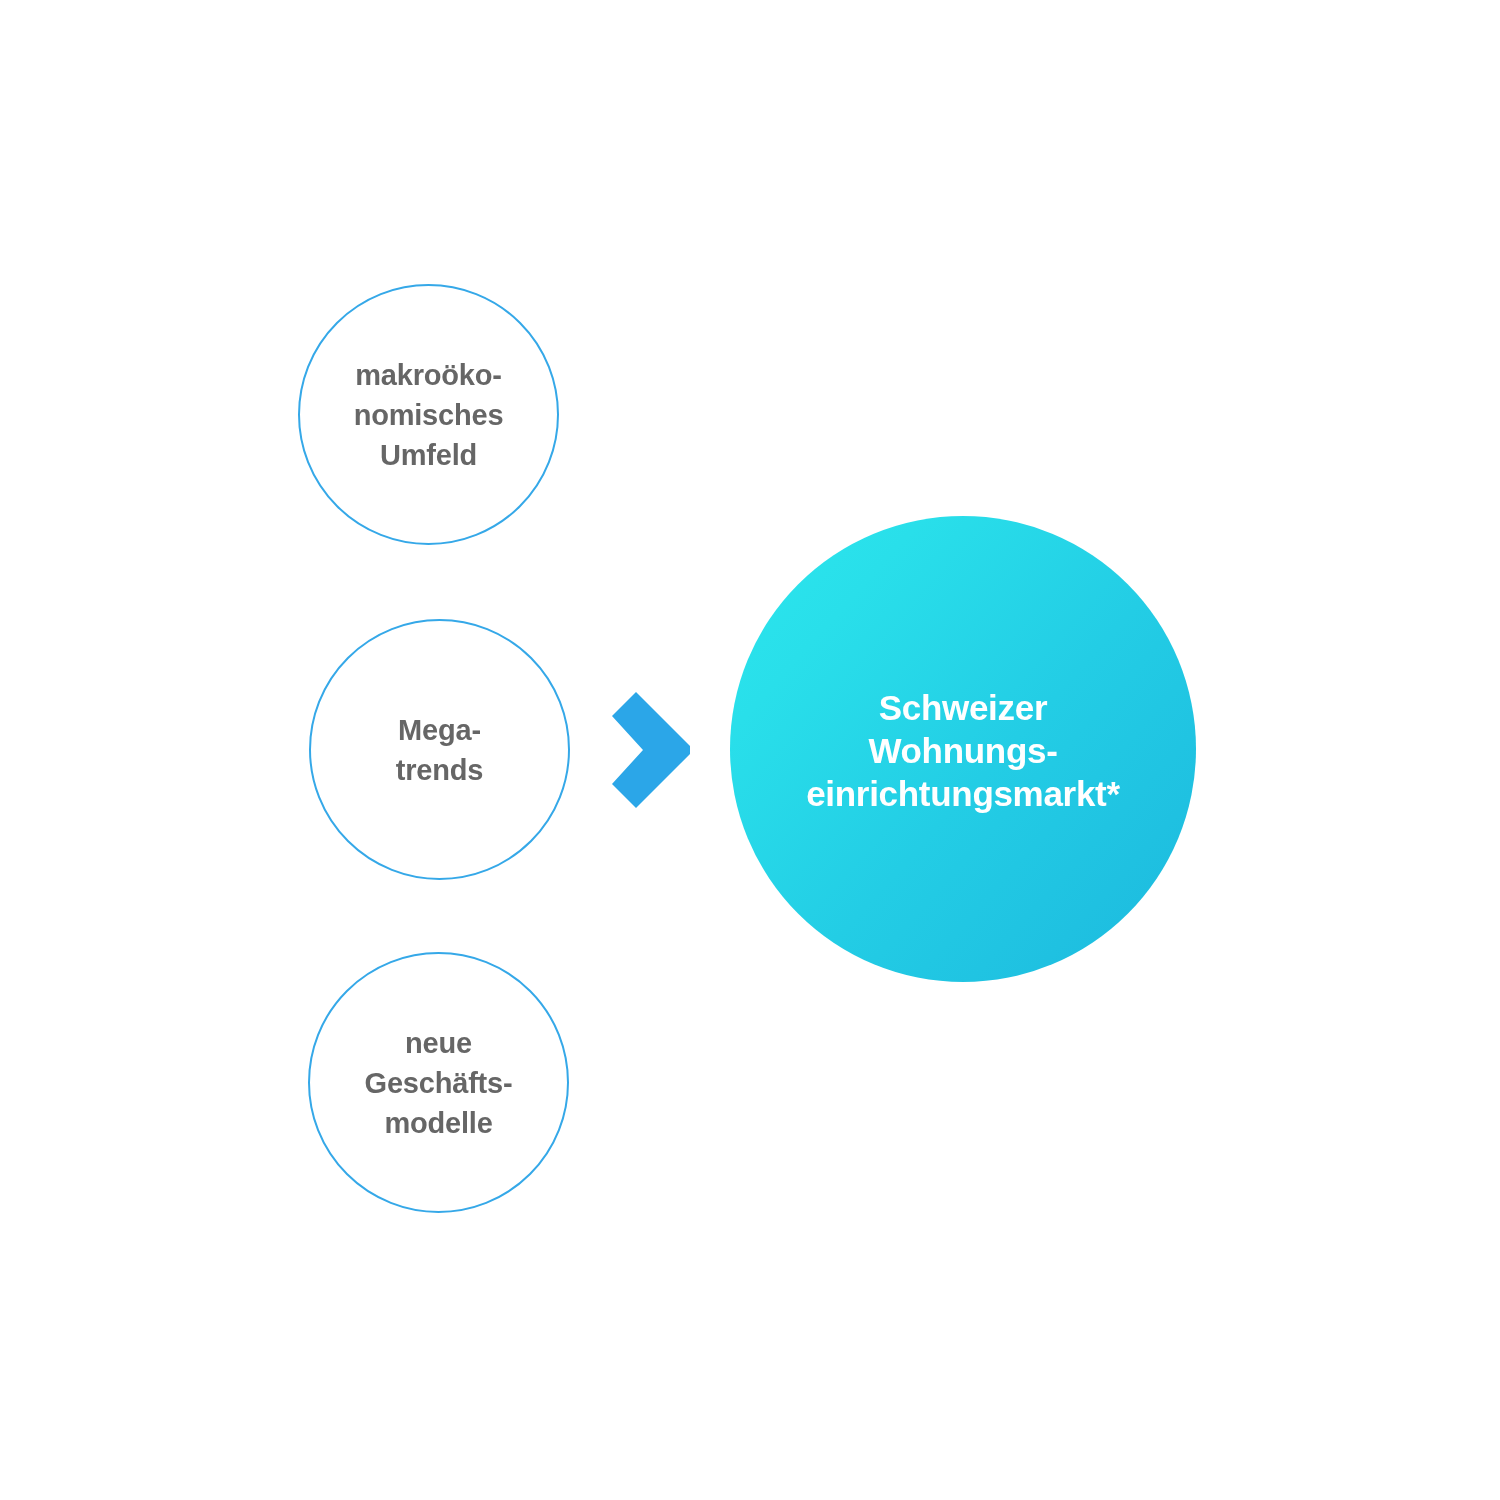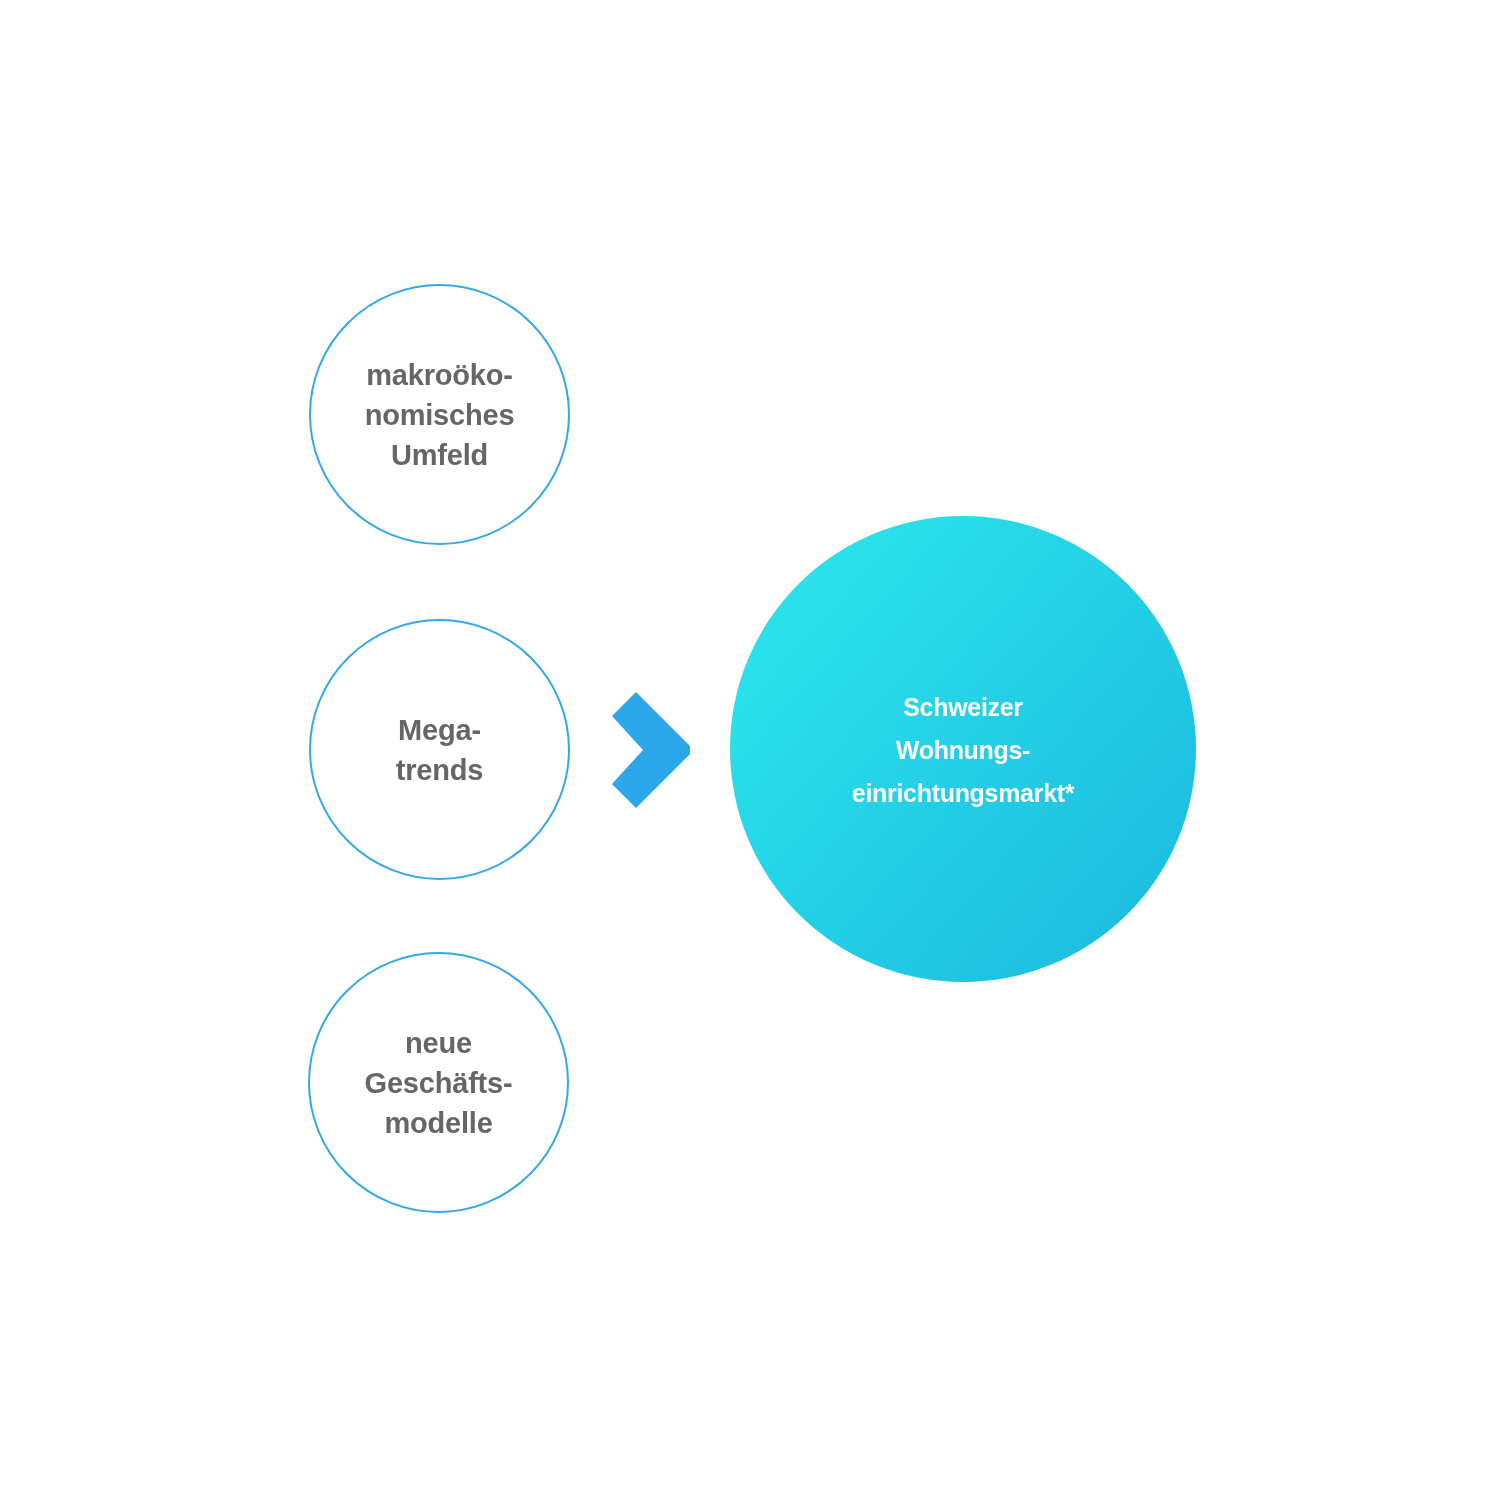--- a/index.html
+++ b/index.html
@@ -37,21 +37,21 @@
   .input-circle .label {
     color: #666666;
     font-size: 29px;
     font-weight: bold;
     line-height: 40px;
     letter-spacing: -0.2px;
     white-space: pre-line;
     padding: 0 14px;
   }
 
-  #circle-macro  { left: 309px; top: 284px; }
+  #circle-macro  { left: 298px; top: 284px; }
   #circle-mega   { left: 309px; top: 619px; }
   #circle-models { left: 308px; top: 952px; }
 
   
   #chevron {
     position: absolute;
     left: 608px;
     top: 688px;
     width: 86px;
     height: 124px;
@@ -66,21 +66,21 @@
     height: 466px;
     border-radius: 50%;
     background: linear-gradient(132deg, #2ce7ee 0%, #29dfea 22%, #23cde5 55%, #1cb8de 100%);
     display: flex;
     align-items: center;
     justify-content: center;
     text-align: center;
   }
   #circle-market .label {
     color: #ffffff;
-    font-size: 25px;
+    font-size: 35px;
     font-weight: bold;
     line-height: 43px;
     letter-spacing: -0.3px;
     white-space: pre-line;
     padding: 0 16px;
     transform: translateY(1px);
   }
 </style>
 </head>
 <body>

